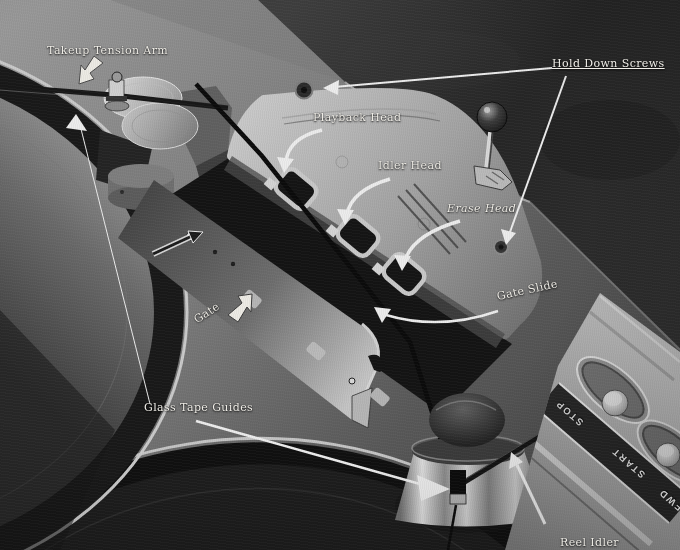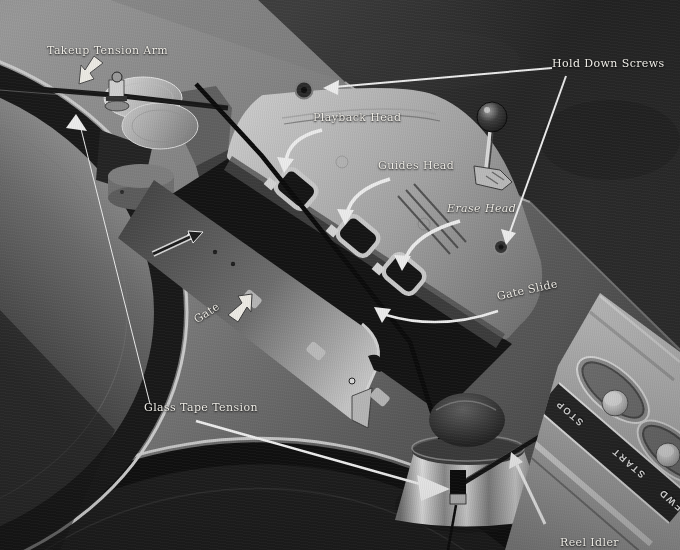--- a/index.html
+++ b/index.html
@@ -291,26 +291,26 @@
     <path d="M153,254 L192,236" stroke="#ececec" stroke-width="6" opacity=".85"></path>
     <path d="M153,254 L192,236" stroke="#1c1c1c" stroke-width="3"></path>
     <polygon points="203,232 188,231 193,243" fill="#1c1c1c" stroke="#ececec" stroke-width="1"></polygon>
   </g>
 </svg>
 
 <div class="grain"></div>
 <div class="vignette"></div>
 
 <div class="lbl" style="left:47px;top:44px;">Takeup Tension Arm</div>
-<div class="lbl" style="left:552px;top:57px;">Hold Down Screws</div>
+<div class="lbl" style="left:552px;top:57px;text-decoration:underline;">Hold Down Screws</div>
 <div class="lbl" style="left:313px;top:111px;">Playback Head</div>
-<div class="lbl" style="left:378px;top:159px;">Guides Head</div>
+<div class="lbl" style="left:378px;top:159px;">Idler Head</div>
 <div class="lbl" style="left:447px;top:202px;font-style:italic;">Erase Head</div>
 <div class="lbl" style="left:195px;top:314px;transform:rotate(-33deg);transform-origin:left center;">Gate</div>
 <div class="lbl" style="left:497px;top:290px;transform:rotate(-12deg);transform-origin:left center;">Gate Slide</div>
-<div class="lbl" style="left:144px;top:401px;">Glass Tape Tension</div>
+<div class="lbl" style="left:144px;top:401px;">Glass Tape Guides</div>
 <div class="lbl" style="left:560px;top:512px;margin-top:24px;">Reel Idler</div>
 
 <div class="eng" style="left:569px;top:413px;">STOP</div>
 <div class="eng" style="left:628px;top:463px;">START</div>
 <div class="eng" style="left:670px;top:500px;">FWD</div>
 
 </div>
 
 </body></html>

